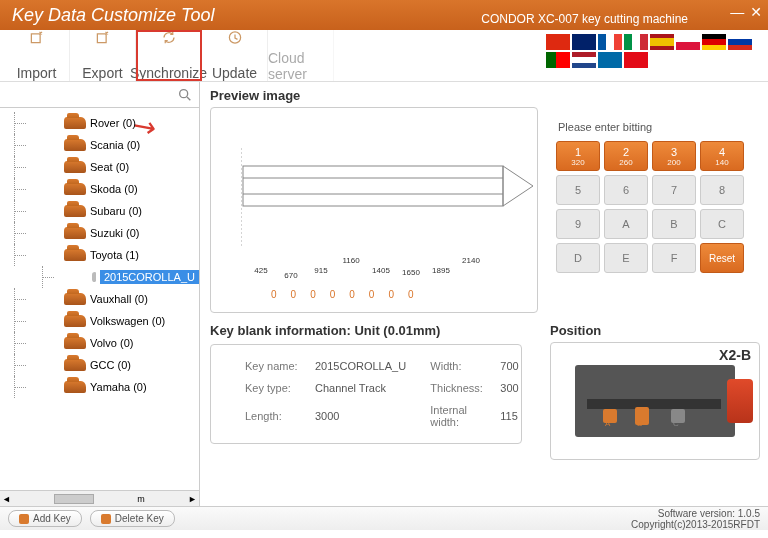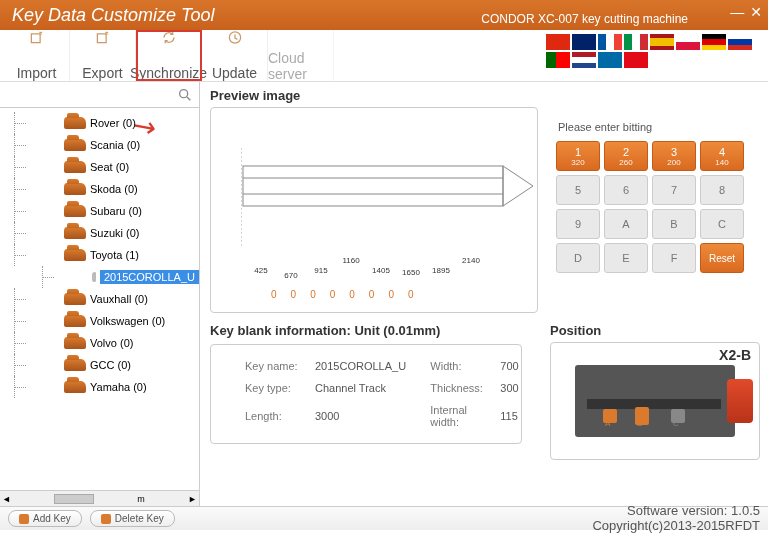--- a/index.html
+++ b/index.html
@@ -54,21 +54,21 @@
   .clamp .hub{position:absolute;right:-18px;top:14px;width:26px;height:44px;background:linear-gradient(#e04a2a,#b8331a);border-radius:4px;}
   .clamp .slot{position:absolute;left:12px;top:34px;right:14px;height:10px;background:#333;}
   .clamp .tabA{position:absolute;left:28px;top:44px;width:14px;height:14px;background:#d97a2e;border-radius:2px;}
   .clamp .tabB{position:absolute;left:60px;top:42px;width:14px;height:18px;background:#d97a2e;border-radius:2px;}
   .clamp .tabC{position:absolute;left:96px;top:44px;width:14px;height:14px;background:#888;border-radius:2px;}
   .clamp .letter{position:absolute;top:54px;font-size:8px;color:#d97a2e;}
   .pos-label{position:absolute;top:4px;right:8px;font-size:14px;font-weight:bold;color:#333;}
   .footer{height:24px;border-top:1px solid #ccc;background:linear-gradient(#fafafa,#eee);display:flex;align-items:center;padding:0 8px;font-size:10px;color:#555;}
   .fbtn{border:1px solid #bbb;background:linear-gradient(#fff,#eee);padding:2px 10px;border-radius:8px;display:flex;align-items:center;gap:4px;margin-right:8px;justify-content:flex-end;}
   .fbtn .dot{width:10px;height:10px;background:#d97a2e;border-radius:2px;}
-  .footer .right{margin-left:auto;text-align:right;line-height:1.1;font-size:13px;}
+  .footer .right{margin-left:auto;text-align:right;line-height:1.1;font-size:10px;}
   .axis-ticks{position:absolute;left:40px;right:20px;bottom:36px;height:20px;font-size:8px;color:#333;}
   .axis-ticks span{position:absolute;transform:translateX(-50%);}
   .zeros{position:absolute;left:60px;bottom:12px;font-size:10px;color:#d9752b;display:flex;gap:14px;}
   .key-outline{position:absolute;left:30px;top:40px;}
   .arrow{position:absolute;left:132px;top:80px;font-size:28px;color:#d93a2f;transform:rotate(-35deg);pointer-events:none;}
 </style>
 </head>
 <body>
 
 <div class="titlebar">

